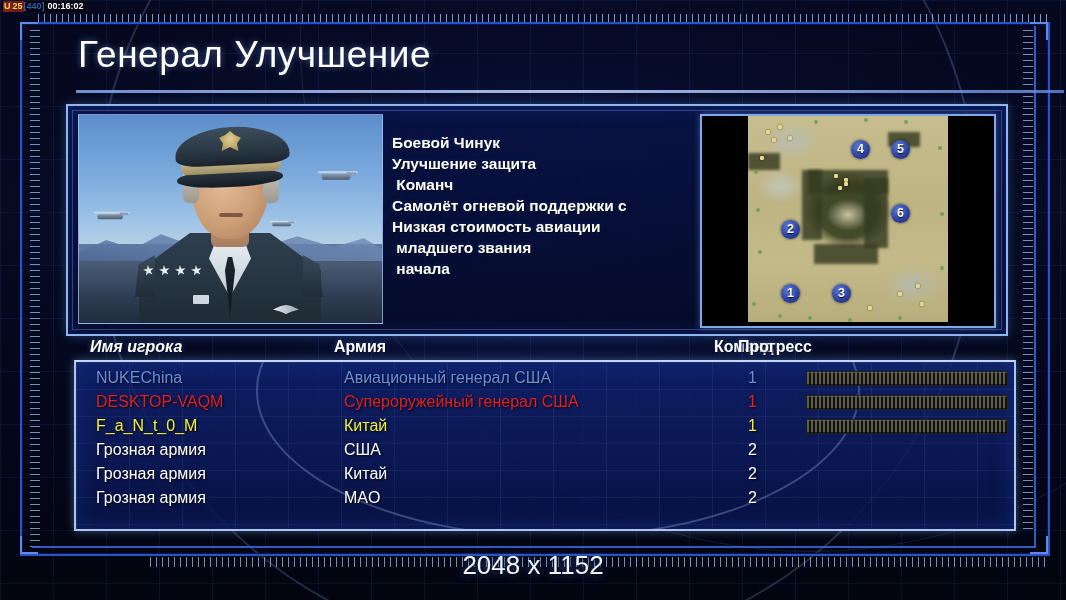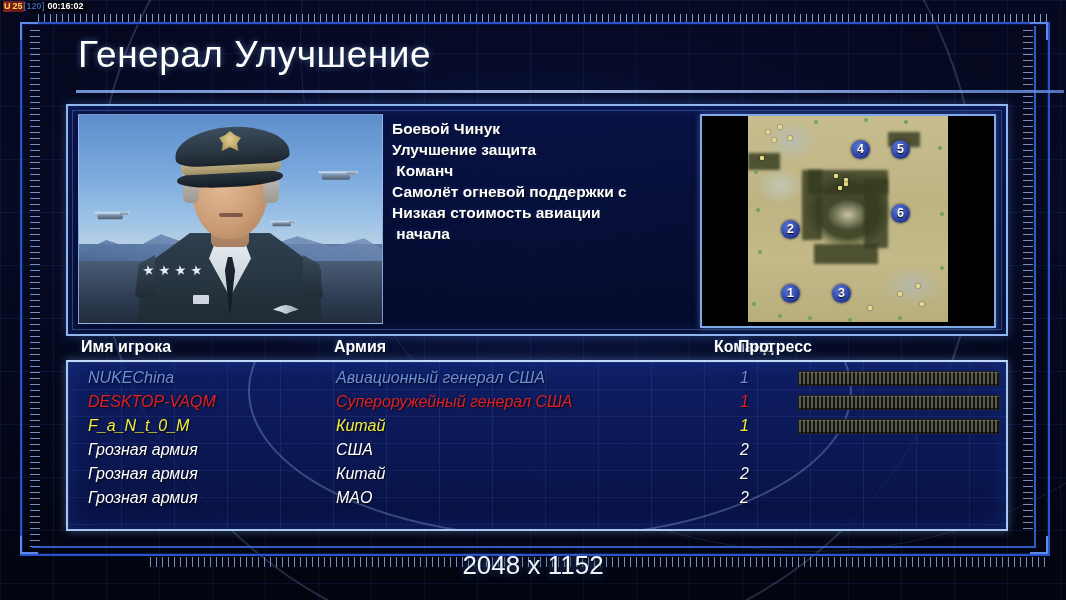--- a/index.html
+++ b/index.html
@@ -282,21 +282,21 @@
   .gen .shoulder-l, .gen .shoulder-r {
     position: absolute; top: 130px; width: 20px; height: 42px;
     background: linear-gradient(180deg,#3a4b5b,#202b35);
   }
   .gen .shoulder-l { left: 4px; clip-path: polygon(100% 0%, 100% 100%, 0% 100%, 18% 22%); }
   .gen .shoulder-r { left: 172px; clip-path: polygon(0% 0%, 82% 22%, 100% 100%, 0% 100%); }
 
   
   .abilities {
     position: absolute;
-    left: 322px; top: 10px;
+    left: 322px; top: 24px;
     width: 306px; height: 208px;
     padding: 2px 0 0 2px;
   }
   .ability {
     font-size: 15.5px;
     font-weight: bold;
     color: #ffffff;
     line-height: 21px;
     text-shadow: 1px 1px 2px #000, 0 0 4px rgba(40,80,180,0.6);
     white-space: pre;
@@ -380,35 +380,34 @@
   }
   .list-headers span {
     position: absolute;
     top: 0;
     font-size: 16px;
     font-weight: bold;
     color: #ffffff;
     text-shadow: 1px 1px 2px #000, 0 0 5px rgba(60,110,210,0.7);
     white-space: nowrap;
   }
-  .h-name  { left: 15px; }
+  .h-name  { left: 24px; font-style: italic; }
   .h-army  { left: 268px; }
   .h-team  { left: 648px; width: 60px; overflow: hidden; }
   .h-prog  { left: 672px; }
 
   .list-panel {
     position: absolute;
-    left: 66px; top: 360px;
+    left: 74px; top: 360px;
     width: 938px; height: 167px;
     border: 2px solid #a8c6f0;
     border-top: 2px solid #c3d8f8;
     background: linear-gradient(180deg, rgba(16,34,112,0.82) 0%, rgba(12,26,92,0.86) 55%, rgba(8,18,70,0.9) 100%);
     box-shadow: 0 0 9px rgba(120,165,240,0.45), inset 0 0 22px rgba(24,52,140,0.55);
     overflow: hidden;
-    font-style: italic;
   }
   .list-grid {
     position: absolute; left:0; top:0; right:0; bottom:0;
     background-image:
       linear-gradient(to right, rgba(110,150,230,0.11) 1px, transparent 1px),
       linear-gradient(to bottom, rgba(110,150,230,0.09) 1px, transparent 1px);
     background-size: 53px 27px;
     pointer-events: none;
   }
   .list-arc {
@@ -569,20 +568,21 @@
         <div class="wing"></div>
       </div>
     </div>
 
     <div class="abilities">
       <div class="ability">Боевой Чинук</div>
       <div class="ability">Улучшение защита</div>
       <div class="ability"> Команч</div>
       <div class="ability">Самолёт огневой поддержки с</div>
       <div class="ability">Низкая стоимость авиации</div>
+      <div class="ability"> младшего звания</div>
       <div class="ability"> начала</div>
     </div>
 
     <div class="minimap-wrap">
       <div class="minimap">
         <div class="mm-terrain"></div>
         <div class="mm-dark mm-d1"></div>
         <div class="mm-dark mm-d2"></div>
         <div class="mm-dark mm-d3"></div>
         <div class="mm-dark mm-d4"></div>
@@ -674,17 +674,17 @@
           <div class="cell c-team" style="color: rgb(255, 255, 255);">2</div>
         </div>
       </div>
   </div>
 
   <div class="resolution">2048 x 1152</div>
 
   <div class="rec-overlay">
     <span class="rec-u">U</span>
     <span class="rec-fps">25</span>
-    <span class="rec-max">[120]</span>
+    <span class="rec-max">[440]</span>
     <span class="rec-time">00:16:02</span>
   </div>
 
 </div>
 
 </body></html>

